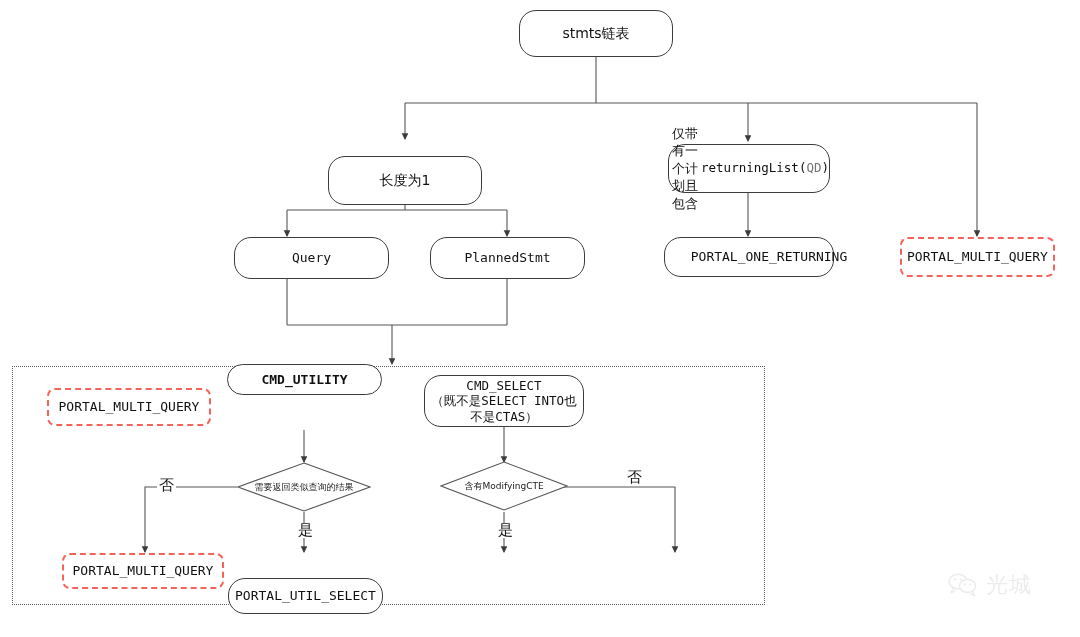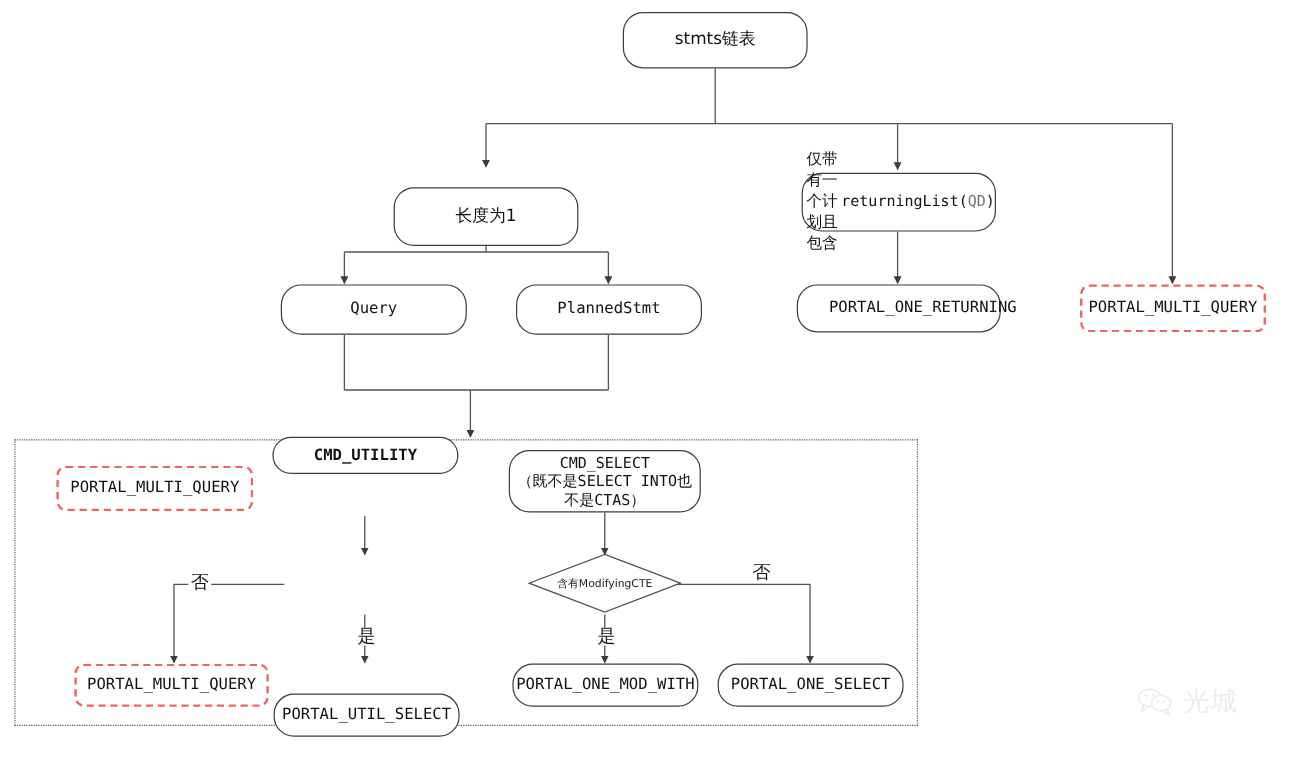--- a/index.html
+++ b/index.html
@@ -171,40 +171,44 @@
   <div class="node" style="left:664px; top:237px; width:170px; height:40px;padding-left:40px;">PORTAL_ONE_RETURNING</div>
 
   <div class="node dashed-red" style="left:47px; top:388px; width:164px; height:38px;">PORTAL_MULTI_QUERY</div>
 
   <div class="node" style="left:227px; top:364px; width:155px; height:31px;font-weight:bold;">CMD_UTILITY</div>
 
   <div class="node mixed" style="left:424px; top:375px; width:160px; height:52px; line-height:1.25;">CMD_SELECT
 （既不是SELECT INTO也
 不是CTAS）</div>
 
+  <div class="diamond-wrap" style="left:237px; top:462px; width:134px; height:50px;">
+    <svg width="134" height="50" viewBox="0 0 134 50">
+      <polygon points="67,1 133,25 67,49 1,25" fill="#ffffff" stroke="#555555" stroke-width="1.1"></polygon>
+    </svg>
+    <span class="diamond-label">需要返回类似查询的结果</span>
+  </div>
 
   <div class="diamond-wrap" style="left:440px; top:461px; width:128px; height:50px;">
     <svg width="128" height="50" viewBox="0 0 128 50">
       <polygon points="64,1 127,25 64,49 1,25" fill="#ffffff" stroke="#555555" stroke-width="1.1"></polygon>
     </svg>
     <span class="diamond-label">含有ModifyingCTE</span>
   </div>
 
   <div class="edge-label" style="left:157px; top:478px;">否</div>
   <div class="edge-label" style="left:296px; top:523px;">是</div>
   <div class="edge-label" style="left:496px; top:523px;">是</div>
   <div class="edge-label" style="left:625px; top:470px;">否</div>
 
   <div class="node dashed-red" style="left:62px; top:553px; width:162px; height:36px;">PORTAL_MULTI_QUERY</div>
 
   <div class="node" style="left:228px; top:553px; width:155px; height:36px;margin-top:25px;">PORTAL_UTIL_SELECT</div>
 
-  <div class="node" style="left:427px; top:553px; width:155px; height:36px;">PORTAL_ONE_MOD_WITH</div>
-
-  <div class="node" style="left:598px; top:553px; width:155px; height:36px;">PORTAL_ONE_SELECT</div>
+
 
   <div class="watermark" style="left:946px; top:570px;">
     <svg width="34" height="26" viewBox="0 0 34 26">
       <g fill="none" stroke="#c9c9c9" stroke-width="1.4">
         <ellipse cx="12" cy="9.5" rx="9" ry="7.3"></ellipse>
         <path d="M7,16 L5,21 L10,18" stroke-linejoin="round"></path>
         <ellipse cx="21.5" cy="14" rx="8" ry="6.5" fill="#ffffff"></ellipse>
         <path d="M26.5,19.6 L28.5,24 L24,21.5" stroke-linejoin="round"></path>
       </g>
       <g fill="#c9c9c9">

